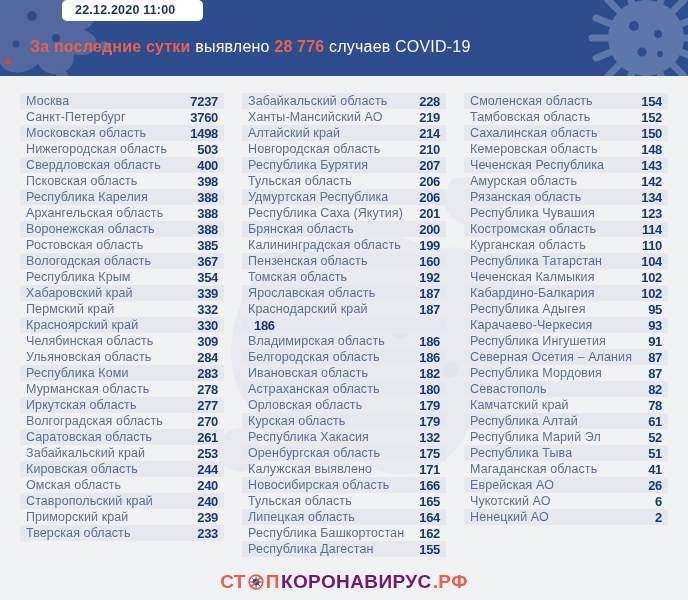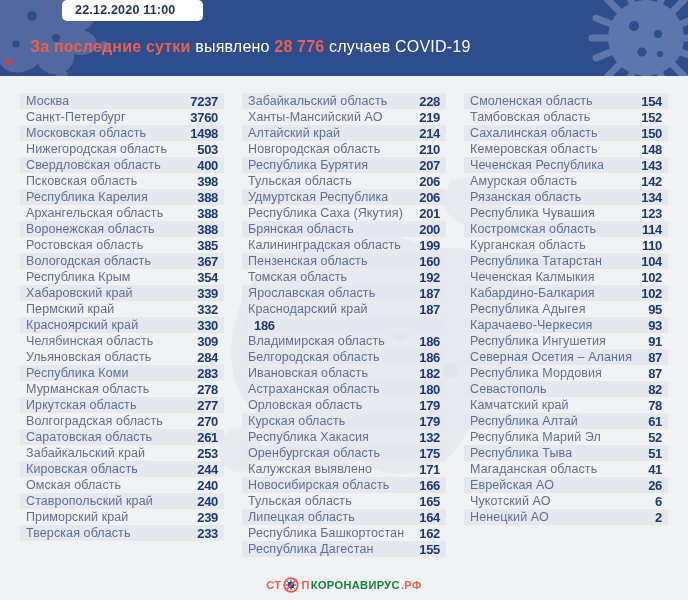--- a/index.html
+++ b/index.html
@@ -50,24 +50,24 @@
     font-size:13px;font-weight:700;color:#1b3a75;margin-left:6px;
     letter-spacing:-.3px;
   }
   
   .footer{
     position:absolute;left:0;bottom:7px;width:688px;
     display:flex;justify-content:center;align-items:center;
   }
   .logo{
     display:flex;align-items:center;gap:1px;
-    font-size:11px;font-weight:700;letter-spacing:.4px;
+    font-size:19px;font-weight:700;letter-spacing:.4px;
   }
   .logo .red{color:#e8604f;}
-  .logo .navy{color:#15803d;}
+  .logo .navy{color:#701a75;}
   .logo svg{margin:0 1px;}
 </style>
 </head>
 <body>
 
 <div class="header">
 
   <svg class="splat-left" width="170" height="110" viewBox="0 0 170 110">
     <g fill="#53689f">
       <path d="M10,8 C40,-6 78,2 80,22 C108,20 118,38 98,48 C120,56 112,78 88,72 C90,92 62,100 52,82 C34,98 8,90 12,68 C-8,60 -10,30 10,8 Z"></path>

